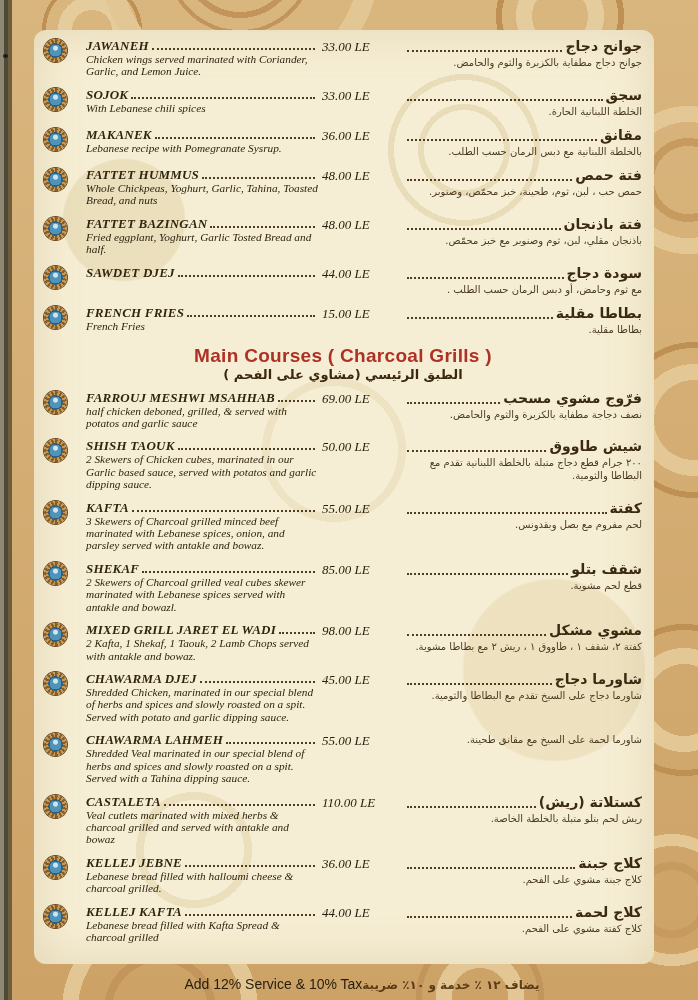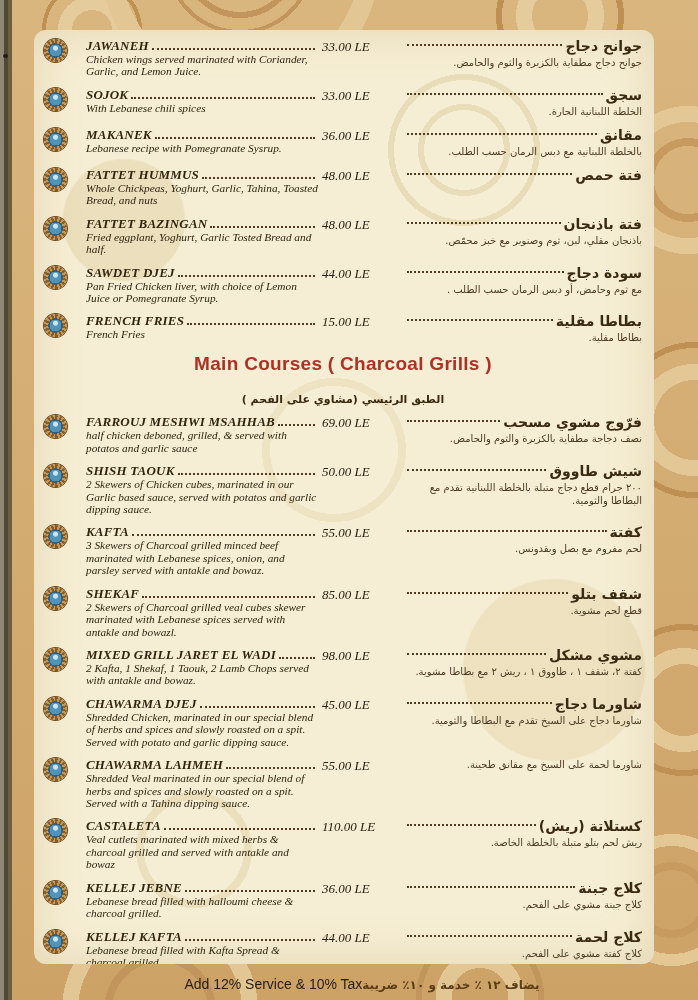--- a/index.html
+++ b/index.html
@@ -63,37 +63,37 @@
     color:var(--ink,#32250f);letter-spacing:.2px;white-space:nowrap;
   }
   .dots{flex:1;min-width:10px;margin:0 3px 3px 3px;border-bottom:2px dotted var(--dotc,#4e3b22);}
   .en-desc{
     font-style:italic;font-size:11.3px;line-height:1.1;color:#2e2310;margin-top:0;
   }
   .price{
     font-style:italic;font-size:13px;line-height:15px;color:#2a2010;white-space:nowrap;padding-top:1px;
   }
   .ar-block{padding-left:2px;}
-  .ar-line{display:flex;align-items:center;}
+  .ar-line{display:flex;align-items:flex-end;}
   .ar-name{
     font-family:"DejaVu Sans",sans-serif;font-weight:bold;font-size:14px;line-height:17px;
     color:#3a2a12;white-space:nowrap;
   }
   .ar-desc{
     font-family:"DejaVu Sans",sans-serif;font-size:10px;line-height:1.3;color:#4a3a22;
     text-align:right;margin-top:1px;
   }
 
   .section-header{text-align:center;margin:4px 0 8px 0;}
   .hdr-en{
     font-family:"Liberation Sans",sans-serif;font-size:19px;font-weight:bold;
     color:var(--red,#ae3126);letter-spacing:.3px;
   }
   .hdr-ar{
-    font-family:"DejaVu Sans",sans-serif;font-size:11px;font-weight:bold;color:#3a290f;margin-top:18px;
+    font-family:"DejaVu Sans",sans-serif;font-size:13px;font-weight:bold;color:#3a290f;margin-top:0;
   }
 
   .footer{
     position:absolute;left:84px;right:58px;bottom:8px;
     display:flex;justify-content:center;align-items:baseline;
   }
   .footer-en{font-family:"Liberation Sans",sans-serif;font-size:14px;color:#261d0e;}
   .footer-ar{font-family:"DejaVu Sans",sans-serif;font-size:12px;font-weight:bold;color:#5a3c18;}
 </style>
 </head>
@@ -167,20 +167,21 @@
         <span class="dots"></span>
       </div>
       <div class="en-desc">Whole Chickpeas, Yoghurt, Garlic, Tahina, Toasted Bread, and nuts</div>
     </div>
     <div class="price">48.00 LE</div>
     <div class="ar-block" dir="rtl">
       <div class="ar-line">
         <span class="ar-name">فتة حمص</span>
         <span class="dots"></span>
       </div>
+      <div class="ar-desc">حمص حب ، لبن، ثوم، طحينة، خبز محمّص، وصنوبر.</div>
     </div>
   </div>
         <div class="item-row">
     <span class="medallion"></span>
     <div class="en-block">
       <div class="en-line">
         <span class="en-name">FATTET BAZINGAN</span>
         <span class="dots"></span>
       </div>
       <div class="en-desc">Fried eggplant, Yoghurt, Garlic Tosted Bread and half.</div>
@@ -194,21 +195,20 @@
       <div class="ar-desc">باذنجان مقلي، لبن، ثوم وصنوبر مع خبز محمّص.</div>
     </div>
   </div>
         <div class="item-row">
     <span class="medallion"></span>
     <div class="en-block">
       <div class="en-line">
         <span class="en-name">SAWDET DJEJ</span>
         <span class="dots"></span>
       </div>
-      <div class="en-desc">Pan Fried Chicken liver, with choice of Lemon Juice or Pomegranate Syrup.</div>
     </div>
     <div class="price">44.00 LE</div>
     <div class="ar-block" dir="rtl">
       <div class="ar-line">
         <span class="ar-name">سودة دجاج</span>
         <span class="dots"></span>
       </div>
       <div class="ar-desc">مع ثوم وحامض، أو دبس الرمان حسب الطلب .</div>
     </div>
   </div>

